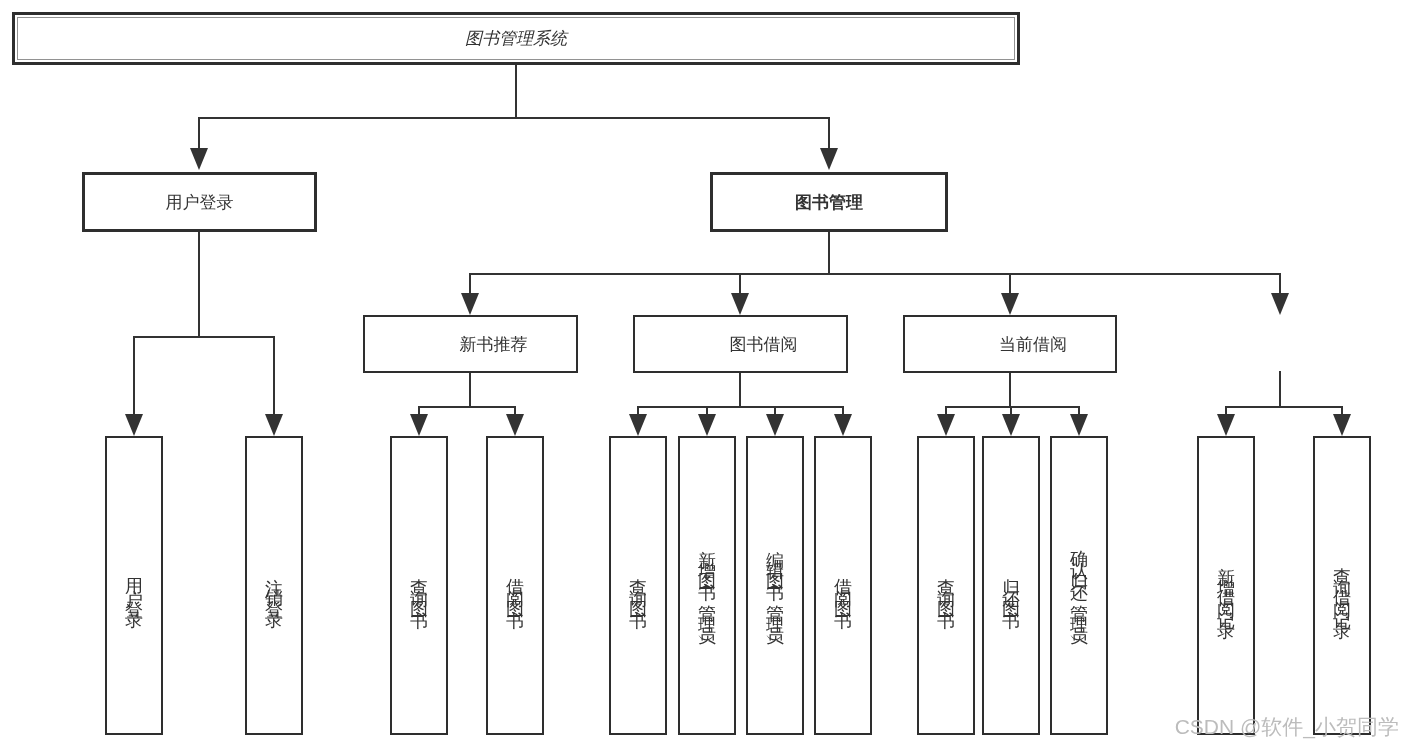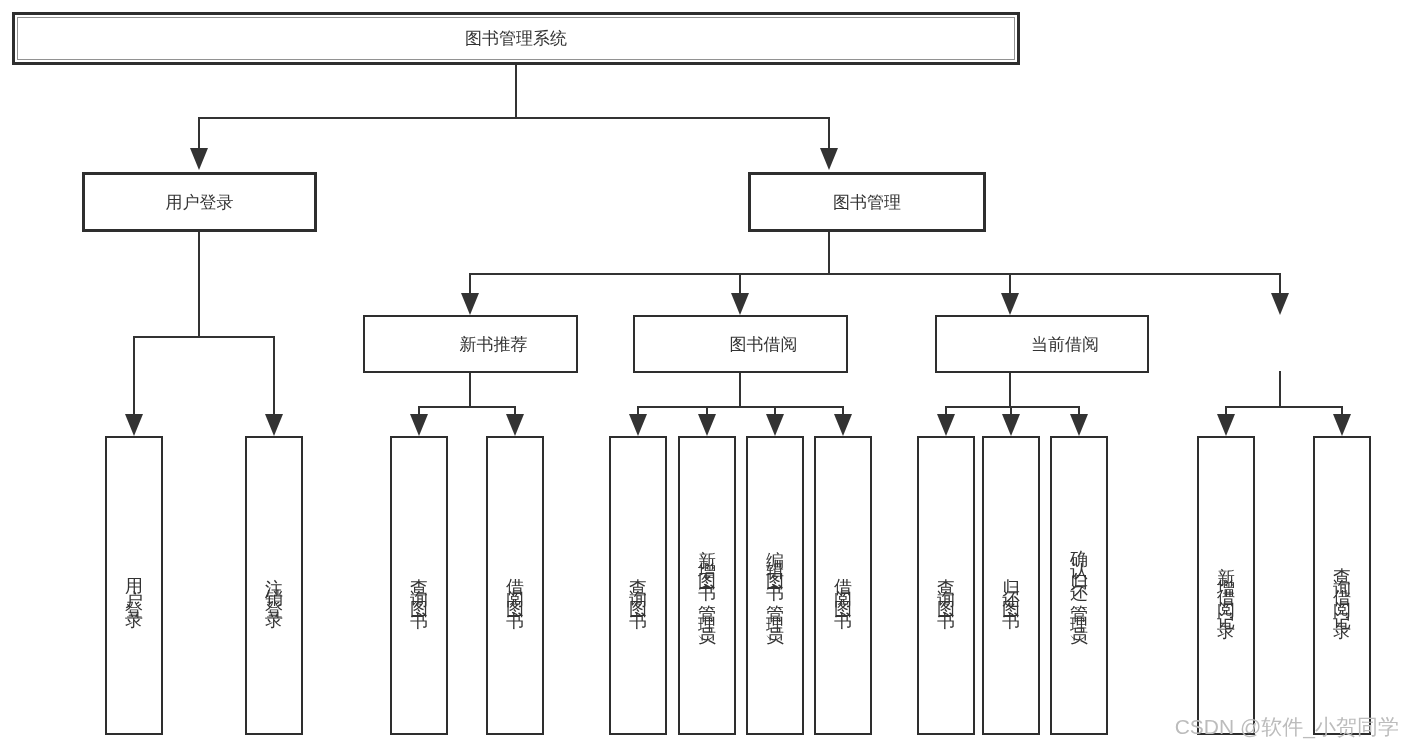--- a/index.html
+++ b/index.html
@@ -68,35 +68,35 @@
     color: #bcbcbc;
     z-index: 5;
     white-space: nowrap;
   }
 </style>
 </head>
 <body>
 
 <div id="canvas">
 
-  <div class="box root" style="left:12px; top:12px; width:1008px; height:53px;">
+  <div class="box root" style="left:12px; top:12px; width:1008px; height:53px;font-style:italic;">
     <span class="hlabel">图书管理系统</span>
   </div>
 
   <div class="vline" style="left:515px; top:64px; height:55px;"></div>
   <div class="hline" style="left:199px; top:117px; width:630px;"></div>
   <div class="vline" style="left:198px; top:117px; height:32px;"></div>
   <div class="arrowhead" style="left:190px; top:148px;"></div>
   <div class="vline" style="left:828px; top:117px; height:32px;"></div>
   <div class="arrowhead" style="left:820px; top:148px;"></div>
 
   <div class="box" style="left:82px; top:172px; width:235px; height:60px;">
     <span class="hlabel">用户登录</span>
   </div>
-  <div class="box" style="left:748px; top:172px; width:238px; height:60px;">
+  <div class="box" style="left:710px; top:172px; width:238px; height:60px;font-weight:bold;">
     <span class="hlabel">图书管理</span>
   </div>
 
   <div class="vline" style="left:198px; top:230px; height:108px;"></div>
   <div class="hline" style="left:133px; top:336px; width:142px;"></div>
   <div class="vline" style="left:133px; top:336px; height:78px;"></div>
   <div class="arrowhead" style="left:125px; top:414px;"></div>
   <div class="vline" style="left:273px; top:336px; height:78px;"></div>
   <div class="arrowhead" style="left:265px; top:414px;"></div>
 
@@ -110,21 +110,21 @@
   <div class="arrowhead" style="left:1001px; top:293px;"></div>
   <div class="vline" style="left:1279px; top:273px; height:20px;"></div>
   <div class="arrowhead" style="left:1271px; top:293px;"></div>
 
   <div class="box lvl3" style="left:363px; top:315px; width:215px; height:58px;">
     <span class="hlabel">新书推荐</span>
   </div>
   <div class="box lvl3" style="left:633px; top:315px; width:215px; height:58px;">
     <span class="hlabel">图书借阅</span>
   </div>
-  <div class="box lvl3" style="left:903px; top:315px; width:214px; height:58px;margin-left:32px;">
+  <div class="box lvl3" style="left:903px; top:315px; width:214px; height:58px;">
     <span class="hlabel">当前借阅</span>
   </div>
 
   <div class="vline" style="left:469px; top:371px; height:37px;"></div>
   <div class="hline" style="left:418px; top:406px; width:98px;"></div>
   <div class="vline" style="left:418px; top:406px; height:8px;"></div>
   <div class="arrowhead" style="left:410px; top:414px;"></div>
   <div class="vline" style="left:514px; top:406px; height:8px;"></div>
   <div class="arrowhead" style="left:506px; top:414px;"></div>
 

